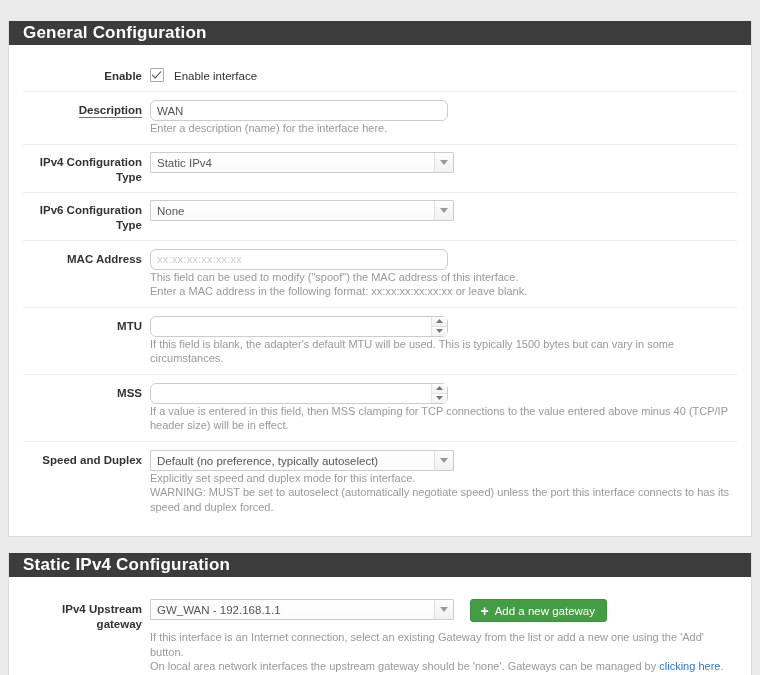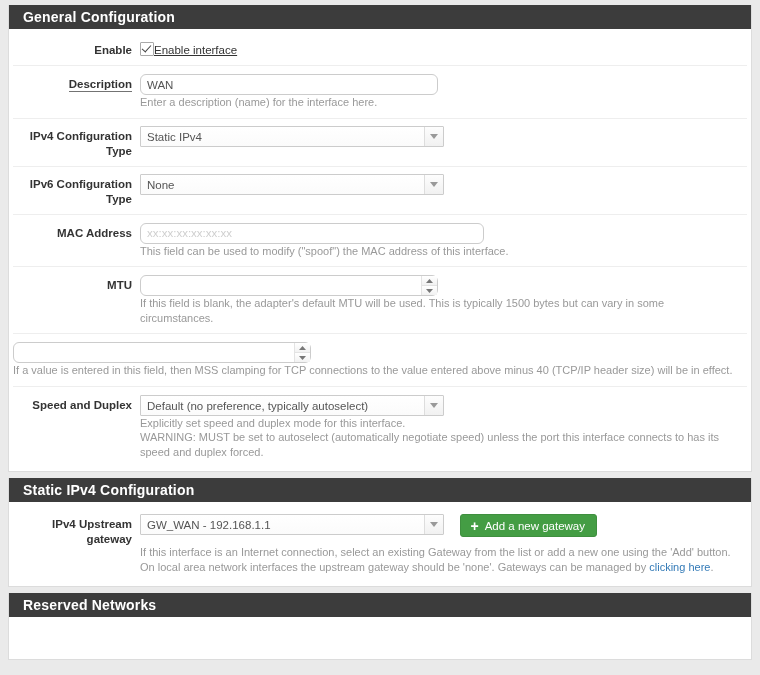--- a/index.html
+++ b/index.html
@@ -20,27 +20,28 @@
   }
   .panel {
     background: #ffffff;
     border: 1px solid #dcdcdc;
     border-top: none;
     margin-bottom: 6px;
   }
   .panel-heading {
     background: #3c3c3c;
     color: #ffffff;
-    font-size: 14px;
+    font-size: 17px;
     font-weight: bold;
     padding: 5px 0 5px 14px;
     letter-spacing: .2px;
     line-height: 14px;
-  }
-  .panel-body { padding: 4px; }
+    margin-top: 16px;
+  }
+  .panel-body { padding: 14px; }
 
   .row {
     display: flex;
     align-items: flex-start;
     border-bottom: 1px solid #eeeeee;
     padding: 8px 0 8px 0;
     min-height: 18px;
   }
   .row:last-child { border-bottom: none; justify-content: center; }
   .row.tight { padding-top: 7px; padding-bottom: 7px; }
@@ -82,21 +83,21 @@
     font-size: 11.5px;
     color: #555555;
     padding: 2px 6px;
     font-family: "Liberation Sans", sans-serif;
     border-radius: 6px;
     outline: none;
     line-height: 15px;
   }
   input.txt::placeholder { color: #cfcfcf; }
   .w-desc { width: 298px; }
-  .w-mac  { width: 344px; }
+  .w-mac  { width: 298px; }
   .w-num  { width: 298px; padding-right: 18px; }
   .w-addr { width: 220px; }
 
   .selwrap {
     position: relative;
     display: inline-block;
     box-sizing: border-box;
     height: 21px;
     border: 1px solid #cccccc;
     background: linear-gradient(#ffffff, #fbfbfb);
@@ -155,23 +156,22 @@
     position: absolute;
     left: 3px; top: 0px;
     width: 4px; height: 8px;
     border: solid #444444;
     border-width: 0 1.6px 1.6px 0;
     transform: rotate(42deg);
   }
   .chk-label {
     font-size: 11.5px;
     color: #333333;
-    margin-left: 0;
+    margin-left: 10px;
     vertical-align: 0px;
-    text-decoration: underline;
   }
 
   .btn-green {
     display: inline-flex;
     align-items: center;
     gap: 6px;
     background: #449d44;
     border: 1px solid #3f8f3f;
     color: #ffffff;
     font-size: 11.5px;
@@ -271,20 +271,21 @@
         </div>
       </div>
 
       <div class="row">
         <div class="lbl-col">
           <span class="lbl-text">MAC Address</span>
         </div>
         <div class="ctl-col">
           <input class="txt w-mac" type="text" placeholder="xx:xx:xx:xx:xx:xx" style="">
           <div class="help">This field can be used to modify ("spoof") the MAC address of this interface.</div>
+          <div class="help" style="margin-top:0">Enter a MAC address in the following format: xx:xx:xx:xx:xx:xx or leave blank.</div>
         </div>
       </div>
 
       <div class="row">
         <div class="lbl-col">
           <span class="lbl-text">MTU</span>
         </div>
         <div class="ctl-col">
           <span class="numwrap">
             <input class="txt w-num" type="text" value="" style="">
@@ -299,20 +300,23 @@
                     <path d="M0 0 L3.5 4 L7 0 Z" fill="#777"></path>
                   </svg>
               </div>
             </span>
           </span>
           <div class="help">If this field is blank, the adapter's default MTU will be used. This is typically 1500 bytes but can vary in some circumstances.</div>
         </div>
       </div>
 
       <div class="row">
+        <div class="lbl-col">
+          <span class="lbl-text">MSS</span>
+        </div>
         <div class="ctl-col">
           <span class="numwrap">
             <input class="txt w-num" type="text" value="" style="">
             <span class="spin">
               <div>
                 <svg width="7" height="4" viewBox="0 0 7 4">
                     <path d="M0 4 L3.5 0 L7 4 Z" fill="#777"></path>
                   </svg>
               </div>
               <div>

